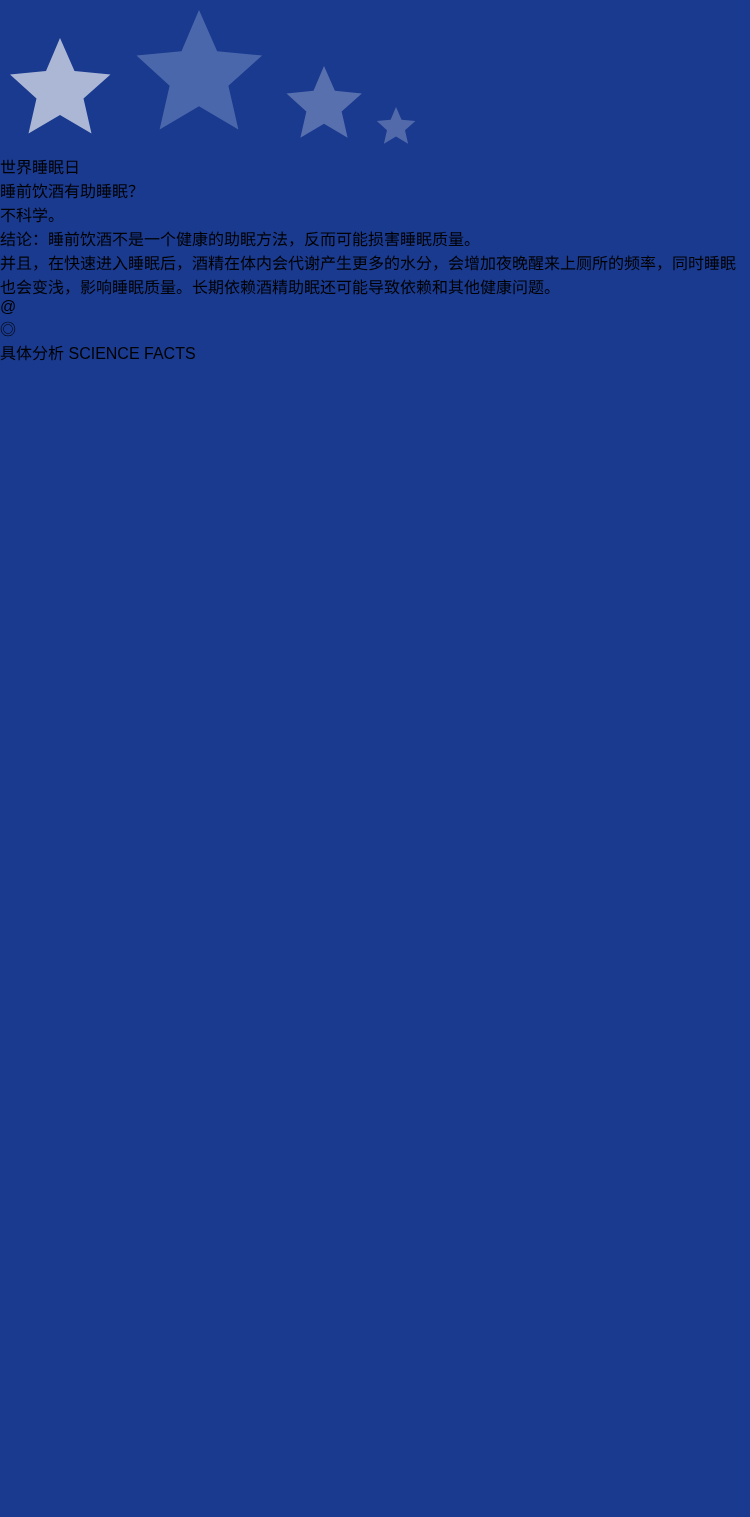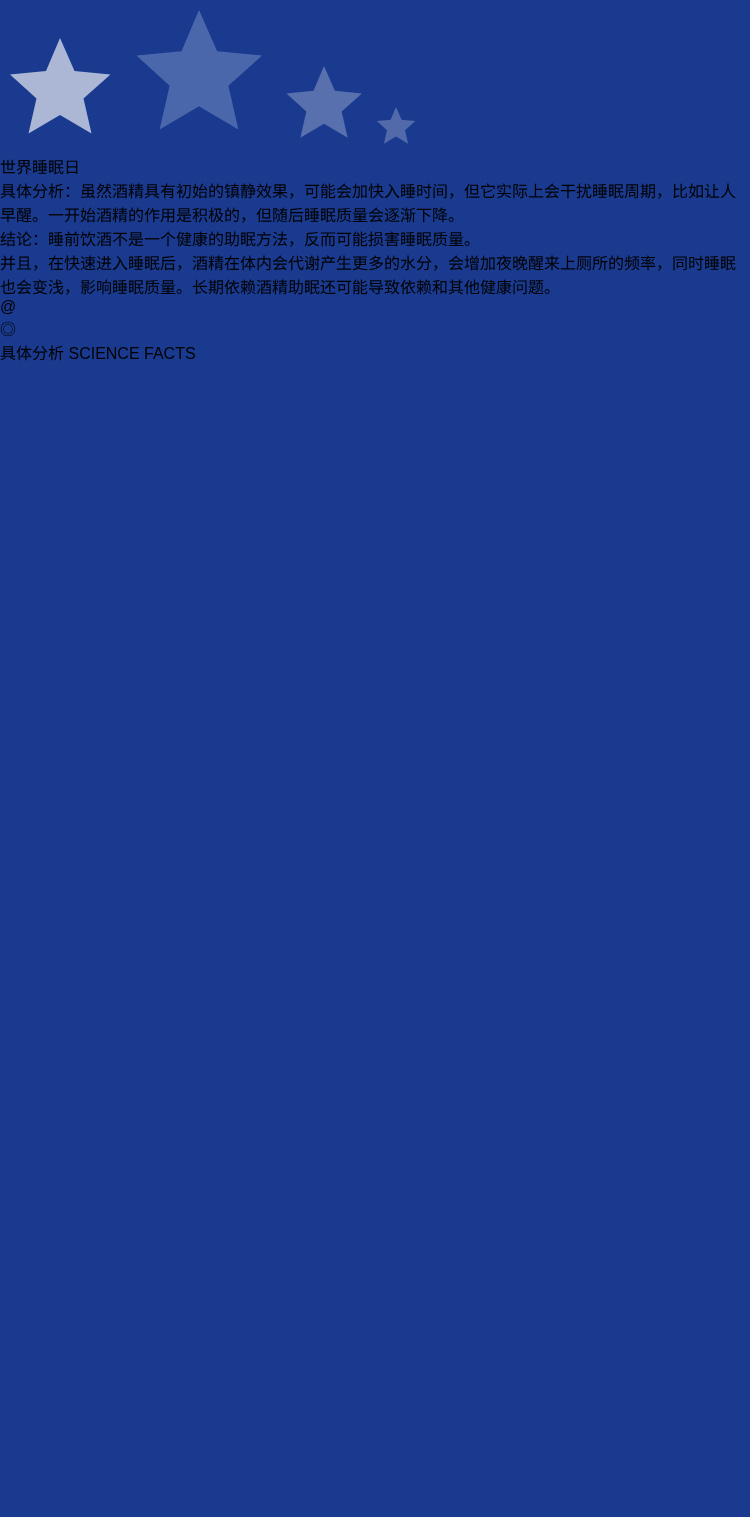--- a/index.html
+++ b/index.html
@@ -310,24 +310,25 @@
   <span class="dot" style="left:268px; top:252px; width:3px; height:3px; opacity:.5;"></span>
   <span class="dot" style="left:716px; top:330px; width:4px; height:4px; opacity:.35;"></span>
 
   
   <div class="title-block">
     <div class="main-title">世界睡眠日</div>
   </div>
 
   
   <div class="card">
+    <div class="card-header">睡前饮酒有助睡眠？</div>
 
     <div class="card-body">
       <p class="para">
-        <span class="lead-in">具体分析：</span><span>虽然酒精具有初始的镇静效果，可能会加快入睡时间，但它实际上会干扰睡眠周期，比如让人早醒。一开始酒精的作用是积极的，但随后睡眠质量会逐渐下降。</span>
+        <span class="lead-in"></span><span>不科学。</span>
       </p>
       <p class="para">
         <span class="lead-in">结论：</span><span>睡前饮酒不是一个健康的助眠方法，反而可能损害睡眠质量。</span>
       </p>
       <p class="para">
         <span class="lead-in"></span><span>并且，在快速进入睡眠后，酒精在体内会代谢产生更多的水分，会增加夜晚醒来上厕所的频率，同时睡眠也会变浅，影响睡眠质量。长期依赖酒精助眠还可能导致依赖和其他健康问题。</span>
       </p>
     </div>
   </div>
 

